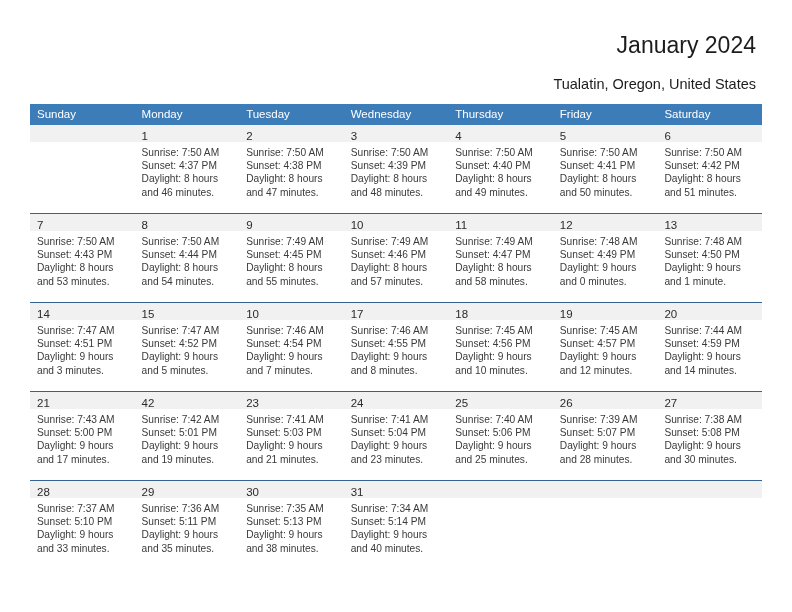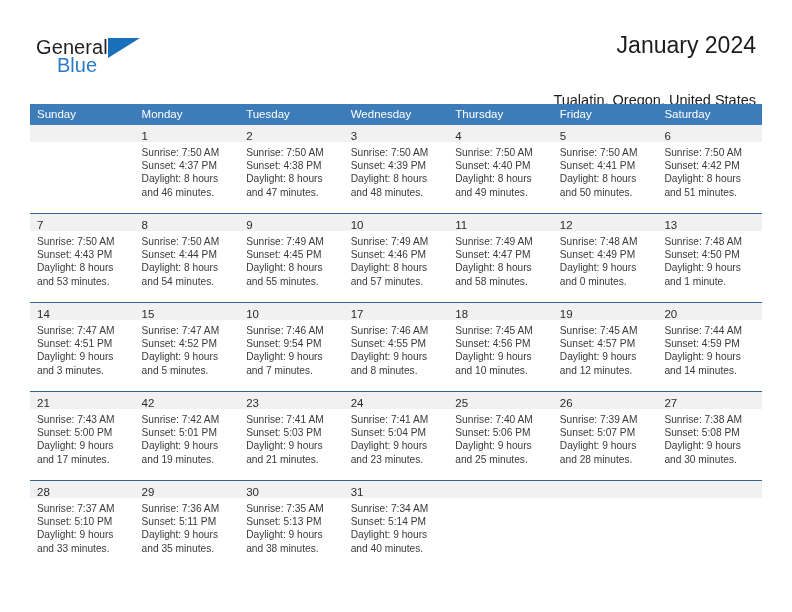--- a/index.html
+++ b/index.html
@@ -71,21 +71,21 @@
     right: 36px;
     top: 32px;
     font-size: 23px;
     color: #1c1c1c;
     text-align: right;
     white-space: nowrap;
   }
   .subtitle {
     position: absolute;
     right: 36px;
-    top: 92px;
+    top: 76px;
     font-size: 14.5px;
     color: #1c1c1c;
     text-align: right;
     white-space: nowrap;
   }
 
   
   .calendar {
     position: absolute;
     left: 30px;
@@ -149,25 +149,20 @@
     white-space: nowrap;
   }
 </style>
 </head>
 <body>
 
 <div class="page">
 
   <div class="top">
 
-    <div class="logo">
-      <span class="logo-general">General</span>
-      <span class="logo-tri"></span>
-      <span class="logo-blue">Blue</span>
-    </div>
 
     <div class="title">January 2024</div>
     <div class="subtitle">Tualatin, Oregon, United States</div>
   </div>
 
   <table class="calendar">
     <thead>
       <tr>
         <th>Sunday</th>
         <th>Monday</th>
@@ -358,21 +353,21 @@
                 <div>Daylight: 9 hours</div>
                 <div>and 5 minutes.</div>
               </div>
             </div>
           </td>
           <td>
             <div class="cell">
               <div class="daynum-band"><span class="daynum">10</span></div>
               <div class="info">
                 <div>Sunrise: 7:46 AM</div>
-                <div>Sunset: 9:54 PM</div>
+                <div>Sunset: 4:54 PM</div>
                 <div>Daylight: 9 hours</div>
                 <div>and 7 minutes.</div>
               </div>
             </div>
           </td>
           <td>
             <div class="cell">
               <div class="daynum-band"><span class="daynum">17</span></div>
               <div class="info">
                 <div>Sunrise: 7:46 AM</div>

